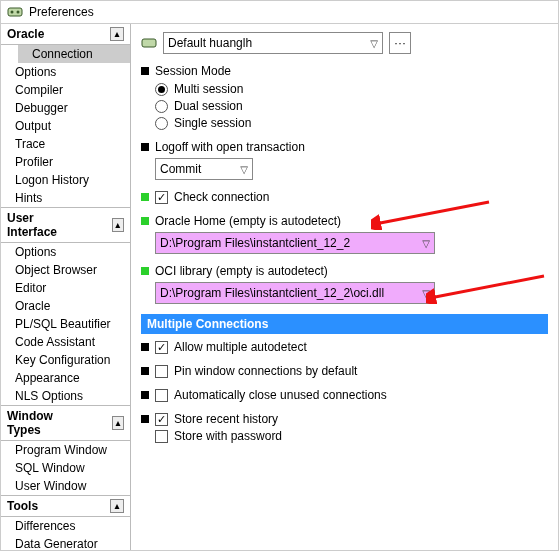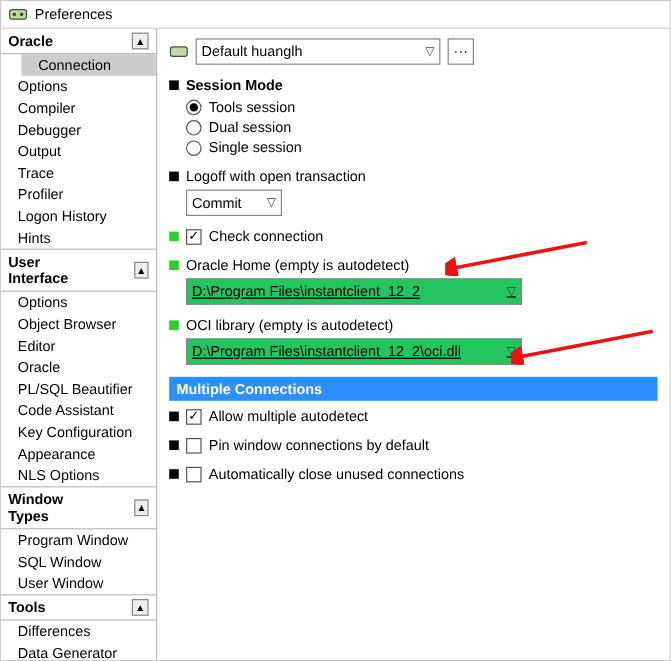--- a/index.html
+++ b/index.html
@@ -9,35 +9,35 @@
 .titlebar .icon { width: 16px; height: 16px; }
 .main { display: flex; flex: 1; overflow: hidden; }
 .sidebar { width: 130px; border-right: 1px solid #bbb; overflow-y: auto; background: #fff; }
 .cat-header { display: flex; justify-content: space-between; align-items: center; padding: 3px 6px; font-weight: bold; border-top: 1px solid #bbb; border-bottom: 1px solid #bbb; background: #fff; gap: 36px; }
 .cat-header:first-child { border-top: none; }
 .collapse-btn { width: 14px; height: 14px; border: 1px solid #888; display: inline-flex; align-items: center; justify-content: center; font-size: 9px; background: #eee; }
 .cat-items div { padding: 2px 0 2px 14px; cursor: pointer; }
 .cat-items div.selected { background: #ccc; margin-left: 17px; }
 .content { flex: 1; padding: 8px 10px; overflow-y: auto; }
 .toprow { display: flex; align-items: center; gap: 6px; margin-bottom: 10px; }
-.profile-select { width: 204px; height: 22px; border: 1px solid #888; padding: 4px 4px; display: flex; align-items: center; justify-content: space-between; }
+.profile-select { width: 220px; height: 22px; border: 1px solid #888; padding: 4px 4px; display: flex; align-items: center; justify-content: space-between; }
 .ellipsis-btn { width: 22px; height: 22px; border: 1px solid #888; display: flex; align-items: center; justify-content: center; }
 .field { position: relative; margin: 6px 0 10px 0; padding-left: 14px; }
 .sq { position: absolute; left: 0; top: 3px; width: 8px; height: 8px; background: #000; }
 .sq.green { background: #2bd02b; }
 .field-label { margin-bottom: 4px; }
-.bold { font-weight: bold; }
+.bold { font-weight: normal; }
 .radio-row, .check-row { display: flex; align-items: center; gap: 6px; margin: 3px 0; }
 .radio, .checkbox { width: 13px; height: 13px; border: 1px solid #555; display: inline-flex; align-items: center; justify-content: center; }
 .radio { border-radius: 50%; }
 .radio.checked::after { content: ""; width: 7px; height: 7px; background: #000; border-radius: 50%; }
 .checkbox.checked::after { content: "✓"; font-size: 11px; line-height: 1; color: #000; }
 .combo { height: 22px; border: 1px solid #888; display: flex; align-items: center; justify-content: space-between; padding: 0 4px; background: #fff; }
-.combo.green { background: #22c55e; text-decoration: underline; }
-.combo.short { width: 80px; }
+.combo.green { background: #f0abfc; }
+.combo.short { width: 98px; }
 .combo.wide { width: 280px; }
 .chev { font-size: 10px; color: #444; }
 .section-bar { background: #2b90ff; color: #fff; font-weight: bold; padding: 3px 6px; margin: 6px 0; }
 .arrow-svg { position: absolute; pointer-events: none; }
 </style>
 </head>
 <body>
 
 <div class="window">
   <div class="titlebar">
@@ -111,21 +111,21 @@
         </div>
         <div class="ellipsis-btn">···</div>
       </div>
 
       <div class="field">
         <span class="sq"></span>
         <div class="field-label bold">Session Mode</div>
         <div id="session-options">
             <div class="radio-row">
               <span class="radio checked"></span>
-              <span>Tools session</span>
+              <span>Multi session</span>
             </div>
             <div class="radio-row">
               <span class="radio"></span>
               <span>Dual session</span>
             </div>
             <div class="radio-row">
               <span class="radio"></span>
               <span>Single session</span>
             </div>
           </div>
@@ -198,16 +198,27 @@
             <span>Pin window connections by default</span>
           </div>
       </div>
       <div class="field">
         <span class="sq"></span>
         <div class="check-row">
             <span class="checkbox"></span>
             <span>Automatically close unused connections</span>
           </div>
       </div>
+      <div class="field">
+        <span class="sq"></span>
+        <div class="check-row">
+            <span class="checkbox checked"></span>
+            <span>Store recent history</span>
+          </div>
+        <div class="check-row">
+            <span class="checkbox"></span>
+            <span>Store with password</span>
+          </div>
+      </div>
 
     </div>
   </div>
 </div>
 
 </body></html>

